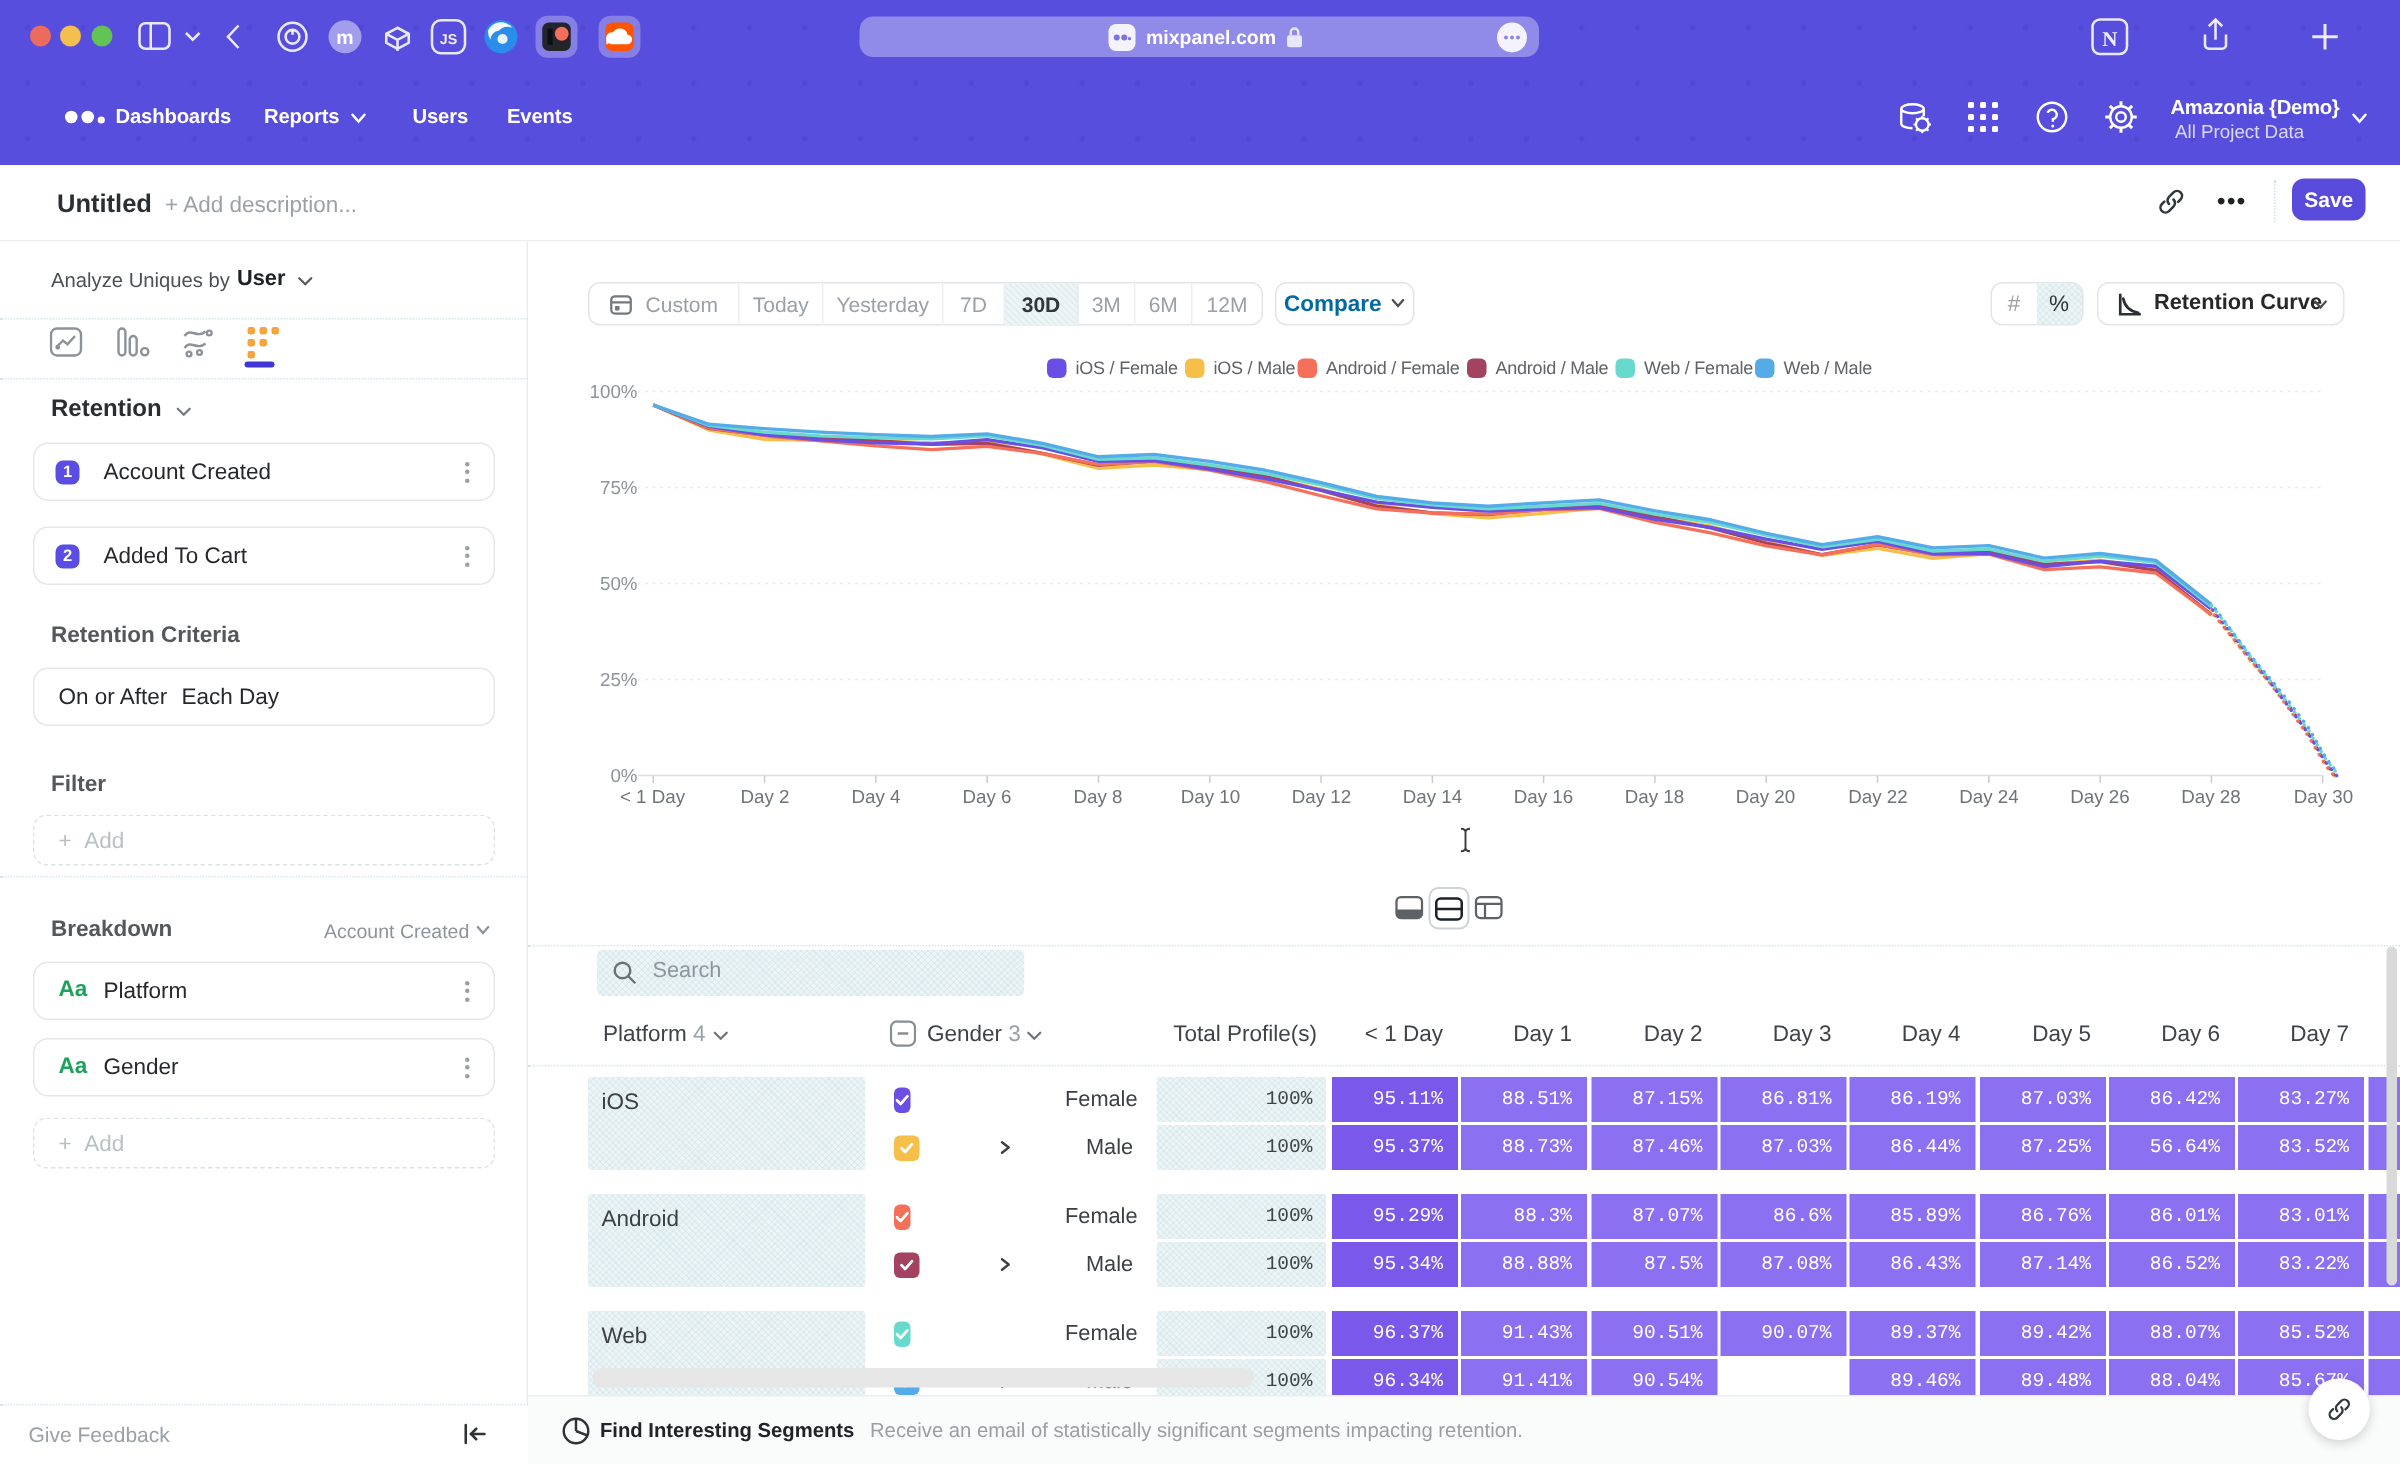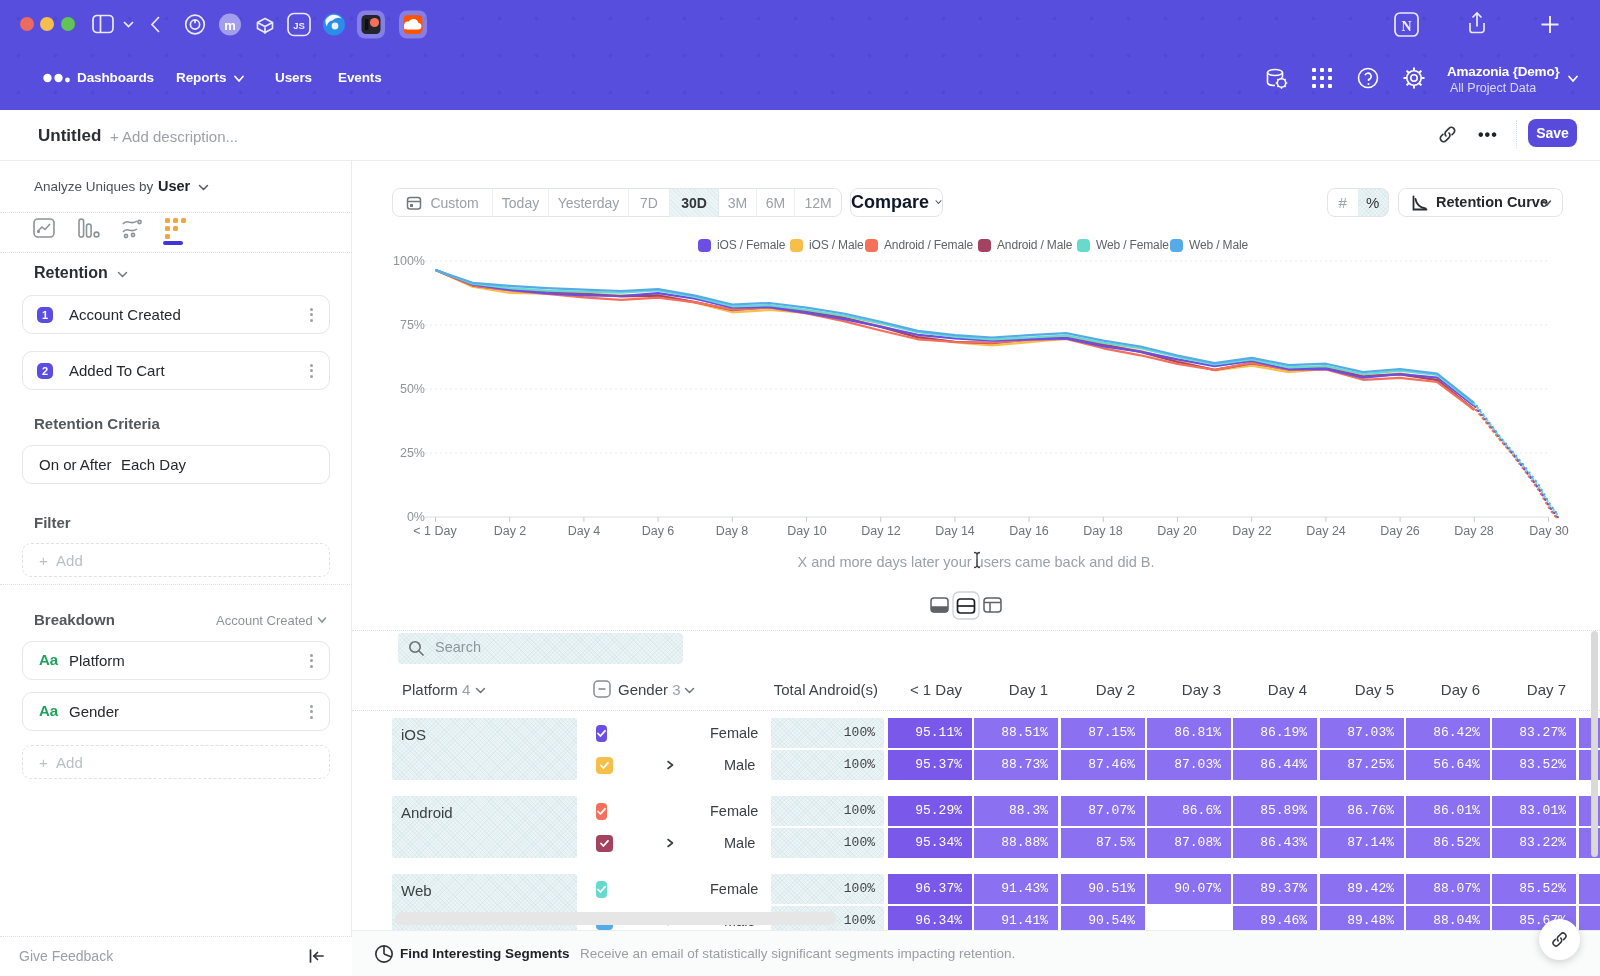--- a/index.html
+++ b/index.html
@@ -34,21 +34,21 @@
 .kebab div { width:3px; height:3px; border-radius:50%; background:#9aa0a6; margin:2.5px 0; }
 .dashadd { position:absolute; left:22px; width:308px; height:34px; border:1px dashed #dde2e6; border-radius:9px; color:#b9bfc5; font-size:15px; padding-left:16px; line-height:33px; }
 .dotdiv { position:absolute; left:0; width:352px; border-top:1px dotted #d4e5e9; }
 .aa { position:absolute; left:16px; top:9px; color:#1fa05c; font-size:15px; font-weight:700; }
 
 #main { position:absolute; left:352px; top:161px; width:1248px; height:815px; background:#fff; }
 #btngroup { position:absolute; left:40px; top:27px; height:29px; border:1px solid #e1e5e8; border-radius:8px; display:flex; align-items:center; }
 .seg { font-size:14px; color:#9aa0a6; height:28px; line-height:28px; border-right:1px solid #eceff1; text-align:center; }
 .seg:last-child { border-right:none; }
 .seg.sel { background-color:#edf4f6; background-image:repeating-linear-gradient(45deg, rgba(125,185,200,.12) 0 1px, rgba(255,255,255,0) 1px 3px); color:#33373a; font-weight:700; border-right:1px solid #e5eaec; }
-#compare { position:absolute; left:498px; top:27px; width:93px; height:29px; border:1px solid #e1e5e8; border-radius:8px; font-size:18px; color:#0f172a; font-weight:700; display:flex; align-items:center; justify-content:center; white-space:nowrap; }
+#compare { position:absolute; left:498px; top:27px; width:93px; height:29px; border:1px solid #e1e5e8; border-radius:8px; font-size:15px; color:#0369a1; font-weight:700; display:flex; align-items:center; justify-content:center; white-space:nowrap; }
 #hashpct { position:absolute; left:975px; top:27px; width:62px; height:29px; border:1px solid #e1e5e8; border-radius:8px; display:flex; }
 #retcurve { position:absolute; left:1046px; top:27px; width:165px; height:29px; border:1px solid #e1e5e8; border-radius:8px; }
 .legend { position:absolute; top:77px; display:flex; align-items:center; font-size:12px; color:#5f6368; white-space:nowrap; letter-spacing:-0.15px; }
 .sw { width:13px; height:13px; border-radius:4px; margin-right:6px; }
 .ylab { position:absolute; left:352px; width:73px; text-align:right; font-size:12.5px; color:#8f9499; }
 .xlab { position:absolute; top:524px; width:74px; text-align:center; font-size:12.5px; color:#6f7478; }
 #caption { position:absolute; left:0; top:393px; width:1248px; text-align:center; font-size:14.5px; color:#9ba0a5; }
 
 .hatch { background-color:#edf4f6; background-image:repeating-linear-gradient(45deg, rgba(125,185,200,.12) 0 1px, rgba(255,255,255,0) 1px 3px),repeating-linear-gradient(135deg, rgba(125,185,200,.10) 0 1px, rgba(255,255,255,0) 1px 3px); }
 #search { position:absolute; left:398px; top:633px; width:285px; height:31px; border-radius:4px; }
@@ -98,20 +98,37 @@
     <rect x="277" y="9" width="3.4" height="11" fill="#0d0e12"></rect>
     <circle cx="286.5" cy="12.5" r="4.6" fill="#f4705a"></circle>
     <rect x="311" y="0.5" width="28" height="28" rx="8" fill="rgba(255,255,255,.28)"></rect>
     <rect x="315.5" y="5" width="19" height="19" rx="4.5" fill="#ff5502"></rect>
     <path d="M319.5 19.5 h10.5 a3.2 3.2 0 0 0 .4-6.4 a5.3 5.3 0 0 0 -9.7-1.6 a3.8 3.8 0 0 0 -1.2 8 z" fill="#fff"></path>
       <g fill="#fff">
         <rect x="316.2" y="15" width="1.5" height="4.5" rx=".75"></rect>
         <rect x="318.7" y="13.6" width="1.5" height="5.9" rx=".75"></rect>
       </g>
   </svg>
+  <div id="abar">
+    <div class="fav"><svg width="18" height="18" viewBox="0 0 18 18">
+          <circle cx="5.5" cy="9" r="2" fill="#7b74e0"></circle>
+          <circle cx="10.5" cy="9" r="2" fill="#7b74e0"></circle>
+          <circle cx="14" cy="9.8" r="1.1" fill="#7b74e0"></circle>
+        </svg></div>
+    <div class="txt">mixpanel.com</div>
+    <svg class="abs" style="left:283px;top:6px" width="14" height="16" viewBox="0 0 14 16">
+        <rect x="2" y="6.5" width="10" height="8" rx="1.5" fill="#e8e6fa"></rect>
+        <path d="M4.5 6.5 v-2 a2.5 2.5 0 0 1 5 0 v2" stroke="#e8e6fa" stroke-width="1.6" fill="none"></path>
+      </svg>
+    <div class="circ"><svg width="20" height="20" viewBox="0 0 20 20">
+          <circle cx="6" cy="10" r="1.3" fill="#8d86e8"></circle>
+          <circle cx="10" cy="10" r="1.3" fill="#8d86e8"></circle>
+          <circle cx="14" cy="10" r="1.3" fill="#8d86e8"></circle>
+        </svg></div>
+  </div>
   <svg class="abs" style="left:1390px;top:8px" width="180" height="34" viewBox="0 0 180 34">
     <g stroke="rgba(255,255,255,.88)" stroke-width="1.7" fill="none">
       <rect x="5" y="5" width="23" height="23" rx="5"></rect>
       <g>
           <path d="M80 15 v7 a2.5 2.5 0 0 0 2.5 2.5 h9 a2.5 2.5 0 0 0 2.5-2.5 v-7"></path>
           <line x1="87" y1="18.5" x2="87" y2="5.5"></line>
           <path d="M82.5 9.5 L87 5 l4.5 4.5"></path>
         </g>
       <g stroke-width="2">
           <line x1="160" y1="8" x2="160" y2="25"></line>
@@ -360,21 +377,20 @@
 <polyline points="83.5,109.0 120.6,123.3 157.7,128.9 194.8,132.3 231.9,134.3 269.0,135.0 306.1,132.1 343.2,137.6 380.3,146.6 417.4,146.1 454.5,151.8 491.6,158.1 528.7,165.7 565.8,173.8 602.9,177.3 640.0,179.7 677.1,178.3 714.2,177.4 751.3,185.3 788.4,190.6 825.5,198.4 862.6,205.2 899.7,199.9 936.8,208.3 973.9,207.9 1011.0,216.7 1048.1,213.1 1085.2,216.5 1122.3,245.1" fill="none" stroke="#6b4fe4" stroke-width="2.2" stroke-linejoin="round"></polyline>
 <polyline points="83.5,109.0 120.6,122.6 157.7,127.1 194.8,129.6 231.9,130.9 269.0,131.6 306.1,129.5 343.2,135.9 380.3,145.3 417.4,144.2 454.5,149.0 491.6,154.7 528.7,162.3 565.8,171.2 602.9,175.6 640.0,178.3 677.1,176.5 714.2,174.6 751.3,181.8 788.4,187.2 825.5,195.8 862.6,203.5 899.7,198.5 936.8,206.4 973.9,205.1 1011.0,213.3 1048.1,209.7 1085.2,213.9 1122.3,243.4" fill="none" stroke="#68d9cd" stroke-width="2.2" stroke-linejoin="round"></polyline>
 <polyline points="83.5,109.0 120.6,121.8 157.7,124.8 194.8,127.1 231.9,128.7 269.0,130.0 306.1,128.2 343.2,134.6 380.3,143.5 417.4,142.0 454.5,146.6 491.6,152.5 528.7,160.7 565.8,169.9 602.9,174.2 640.0,176.5 677.1,174.2 714.2,172.2 751.3,179.6 788.4,185.5 825.5,194.5 862.6,202.1 899.7,196.8 936.8,204.2 973.9,202.7 1011.0,211.1 1048.1,208.0 1085.2,212.6 1122.3,242.1" fill="none" stroke="#55abe8" stroke-width="2.2" stroke-linejoin="round"></polyline>
 <polyline points="1122.3,245.7 1135.3,263.0 1148.3,279.8 1161.3,294.5 1174.2,310.5 1187.2,328.3 1198.4,348.0 1205.8,357.9" fill="none" stroke="#f6bf4a" stroke-width="2.2" stroke-linecap="round" stroke-dasharray="0.3 5" stroke-dashoffset="0.0"></polyline>
 <polyline points="1122.3,246.0 1135.3,262.6 1148.3,278.5 1161.3,293.2 1174.2,309.9 1187.2,328.5 1198.4,348.3 1205.8,357.9" fill="none" stroke="#a4435f" stroke-width="2.2" stroke-linecap="round" stroke-dasharray="0.3 5" stroke-dashoffset="1.3"></polyline>
 <polyline points="1122.3,246.9 1135.3,262.8 1148.3,278.9 1161.3,294.4 1174.2,311.7 1187.2,330.2 1198.4,349.3 1205.8,358.5" fill="none" stroke="#f4705a" stroke-width="2.2" stroke-linecap="round" stroke-dasharray="0.3 5" stroke-dashoffset="2.6"></polyline>
 <polyline points="1122.3,244.5 1135.3,260.7 1148.3,277.5 1161.3,293.7 1174.2,310.8 1187.2,328.5 1198.4,347.0 1205.8,356.1" fill="none" stroke="#6b4fe4" stroke-width="2.2" stroke-linecap="round" stroke-dasharray="0.3 5" stroke-dashoffset="3.9"></polyline>
 <polyline points="1122.3,242.5 1135.3,259.3 1148.3,276.7 1161.3,292.6 1174.2,309.1 1187.2,326.3 1198.4,344.9 1205.8,354.3" fill="none" stroke="#68d9cd" stroke-width="2.2" stroke-linecap="round" stroke-dasharray="0.3 5" stroke-dashoffset="5.2"></polyline>
 <polyline points="1122.3,241.5 1135.3,258.9 1148.3,276.1 1161.3,291.3 1174.2,307.2 1187.2,324.5 1198.4,343.9 1205.8,353.7" fill="none" stroke="#55abe8" stroke-width="2.2" stroke-linecap="round" stroke-dasharray="0.3 5" stroke-dashoffset="6.5"></polyline>
 </svg>
-  <div id="caption">X and more days later your users came back and did B.</div>
   <svg class="abs" style="left:620px;top:390px" width="10" height="18" viewBox="0 0 10 18">
       <g stroke="#3a3e42" stroke-width="1.3" fill="none">
         <path d="M2 1.5 c2 0 3 .8 3 2.5 c0-1.7 1-2.5 3-2.5 M2 16.5 c2 0 3-.8 3-2.5 c0 1.7 1 2.5 3 2.5 M5 4 v10"></path>
       </g>
     </svg>
 
   <svg class="abs" style="left:573px;top:428px" width="100" height="34" viewBox="0 0 100 34">
     <g fill="none" stroke="#5d6266" stroke-width="1.5">
       <rect x="6" y="9" width="17" height="14" rx="3"></rect>
         <path d="M6.8 18 h15.4 v2.5 a2.2 2.2 0 0 1 -2.2 2.2 h-11 a2.2 2.2 0 0 1 -2.2 -2.2 z" fill="#5d6266"></path>
@@ -428,21 +444,21 @@
     <path d="M1.5 1.5 l4 4 4-4" stroke="#6f7478" stroke-width="1.5" fill="none" stroke-linecap="round"></path>
   </svg>
 <svg class="abs" style="left:593px;top:680px" width="18" height="18" viewBox="0 0 18 18">
     <rect x="1" y="1" width="16" height="16" rx="4" stroke="#878d92" stroke-width="1.5" fill="none"></rect>
     <line x1="5.5" y1="9" x2="12.5" y2="9" stroke="#878d92" stroke-width="1.6"></line>
   </svg>
 <div class="thdr" style="left:618px">Gender <span style="color:#9aa0a6">3</span></div>
 <svg class="abs" style="left:684px;top:687px" width="11" height="8" viewBox="0 0 11 8">
     <path d="M1.5 1.5 l4 4 4-4" stroke="#6f7478" stroke-width="1.5" fill="none" stroke-linecap="round"></path>
   </svg>
-<div class="thdr" style="left:740px;width:138px;text-align:right;white-space:nowrap">Total Android(s)</div>
+<div class="thdr" style="left:740px;width:138px;text-align:right;white-space:nowrap">Total Profile(s)</div>
 <div class="dayhdr" style="left:888px;width:84px">&lt; 1 Day</div>
 <div class="dayhdr" style="left:974px;width:84px">Day 1</div>
 <div class="dayhdr" style="left:1061px;width:84px">Day 2</div>
 <div class="dayhdr" style="left:1147px;width:84px">Day 3</div>
 <div class="dayhdr" style="left:1233px;width:84px">Day 4</div>
 <div class="dayhdr" style="left:1320px;width:84px">Day 5</div>
 <div class="dayhdr" style="left:1406px;width:84px">Day 6</div>
 <div class="dayhdr" style="left:1492px;width:84px">Day 7</div>
 
 <div class="dotdiv" style="left:352px;top:710px;width:1248px"></div>

